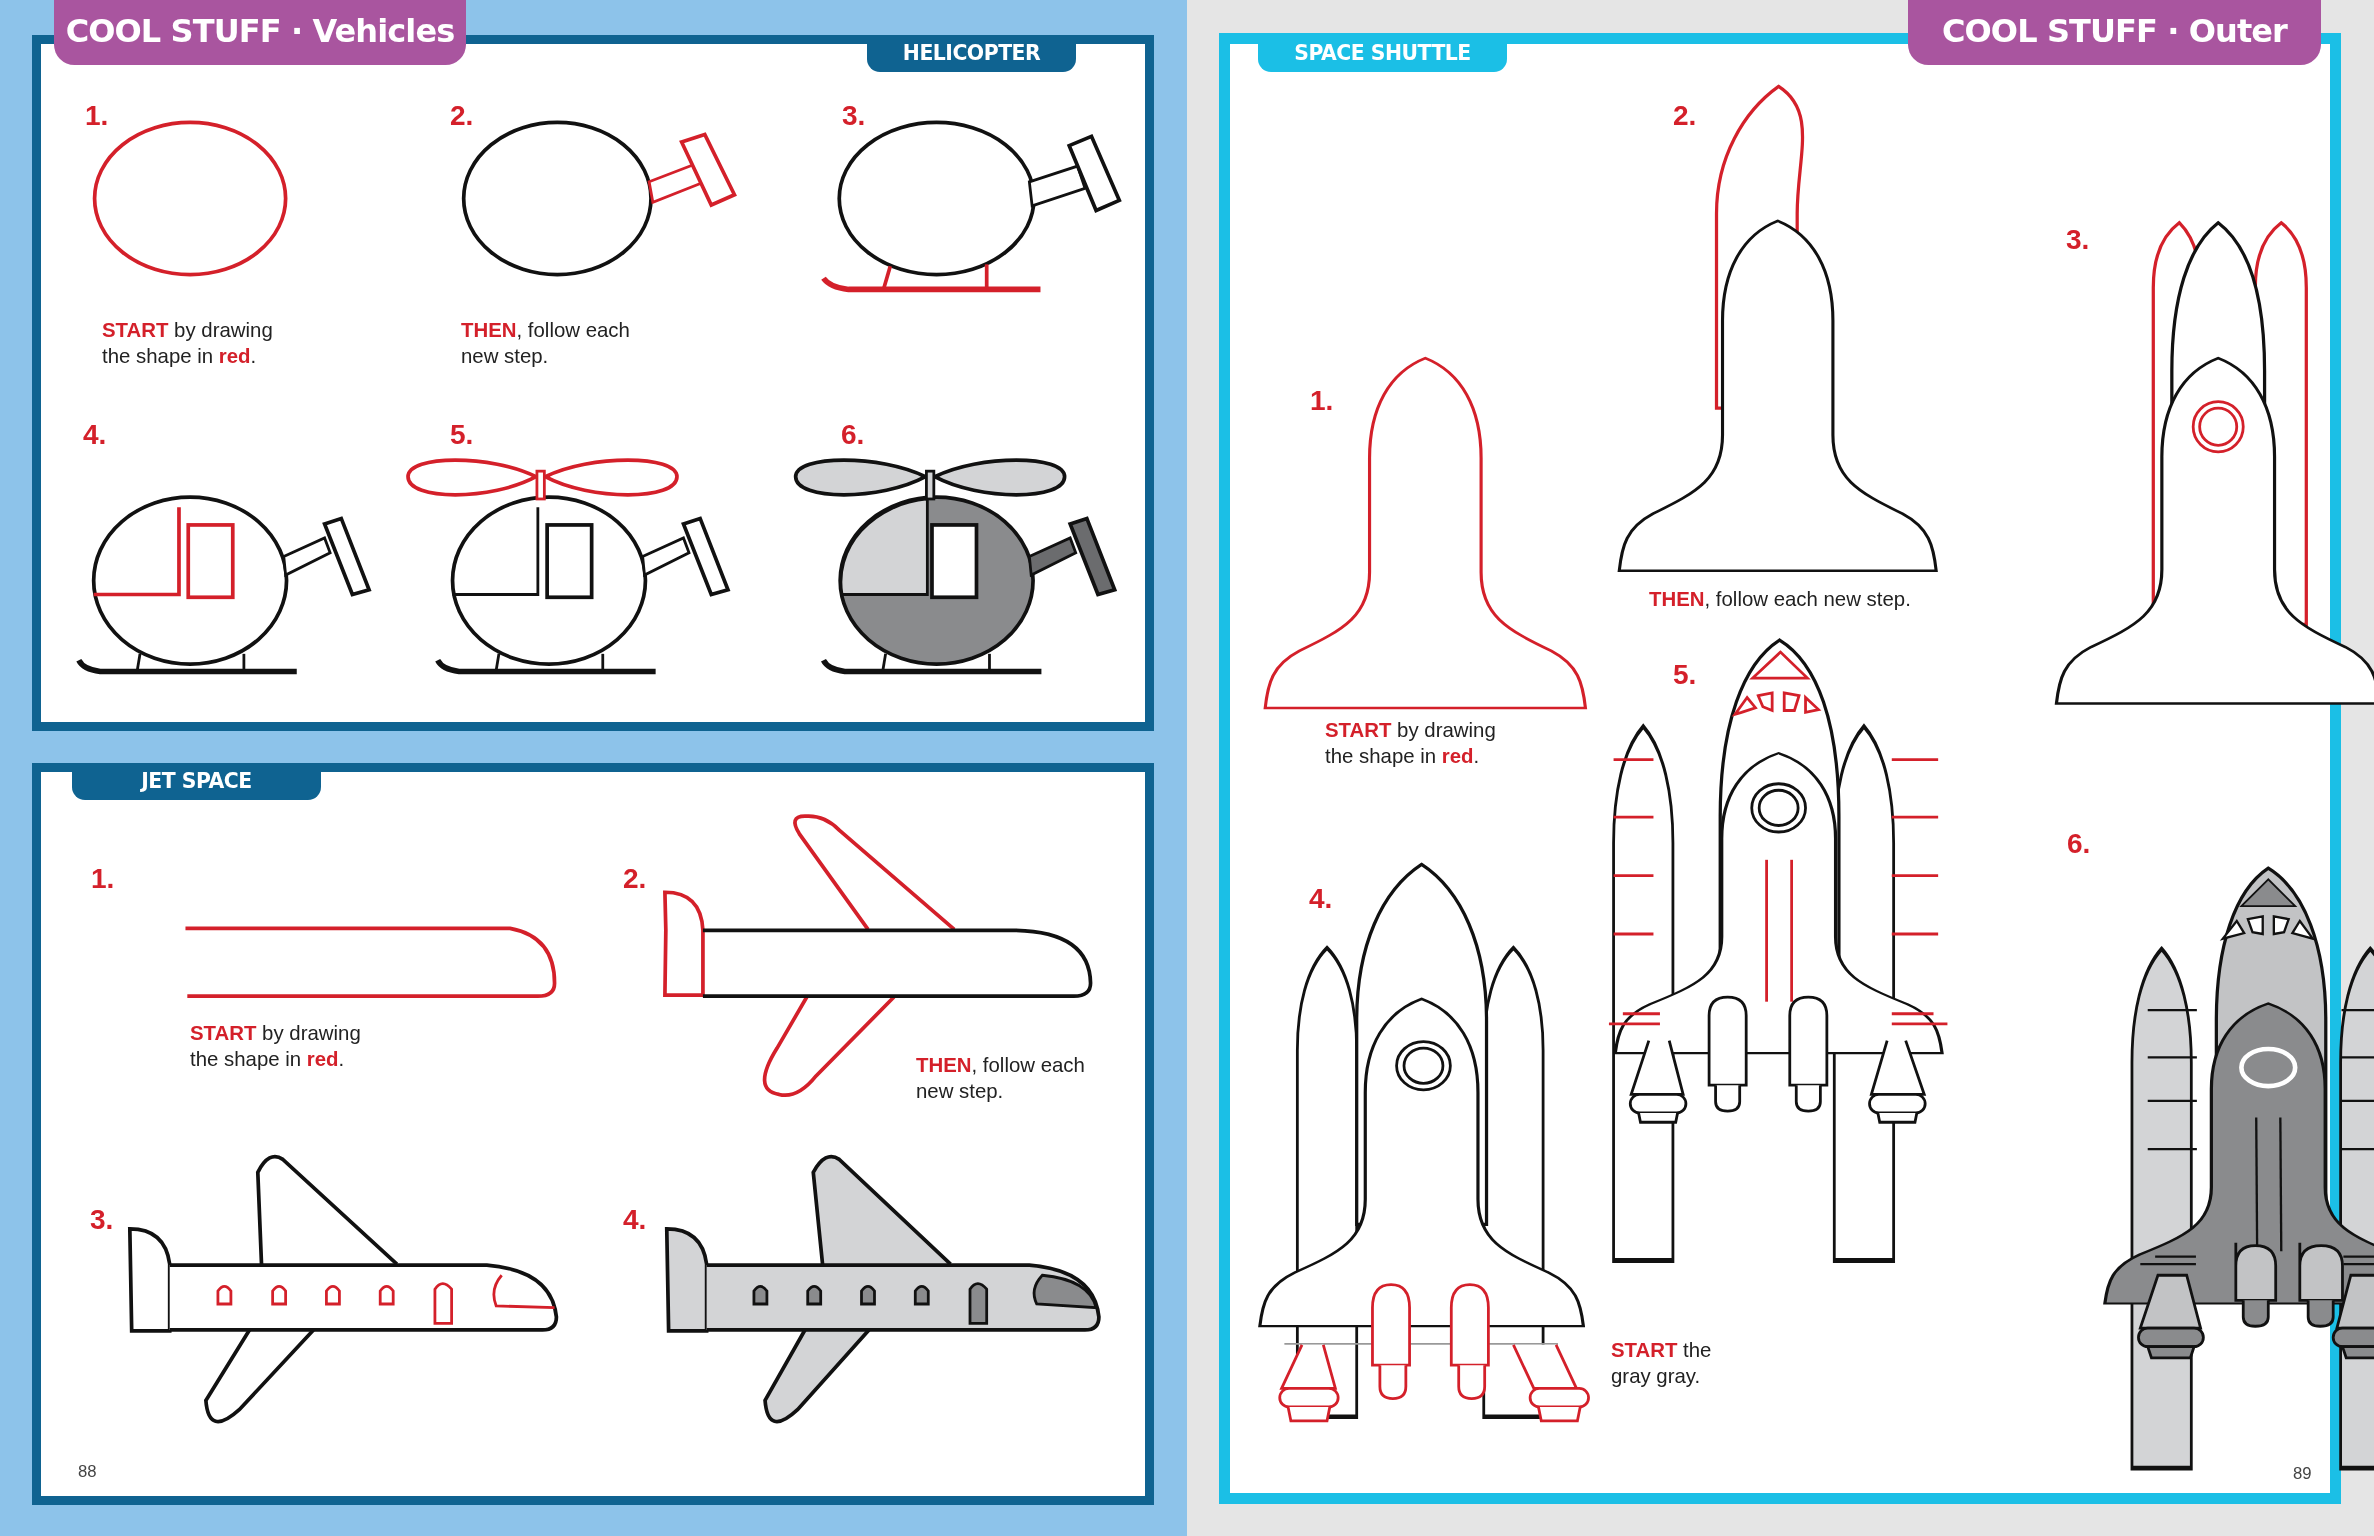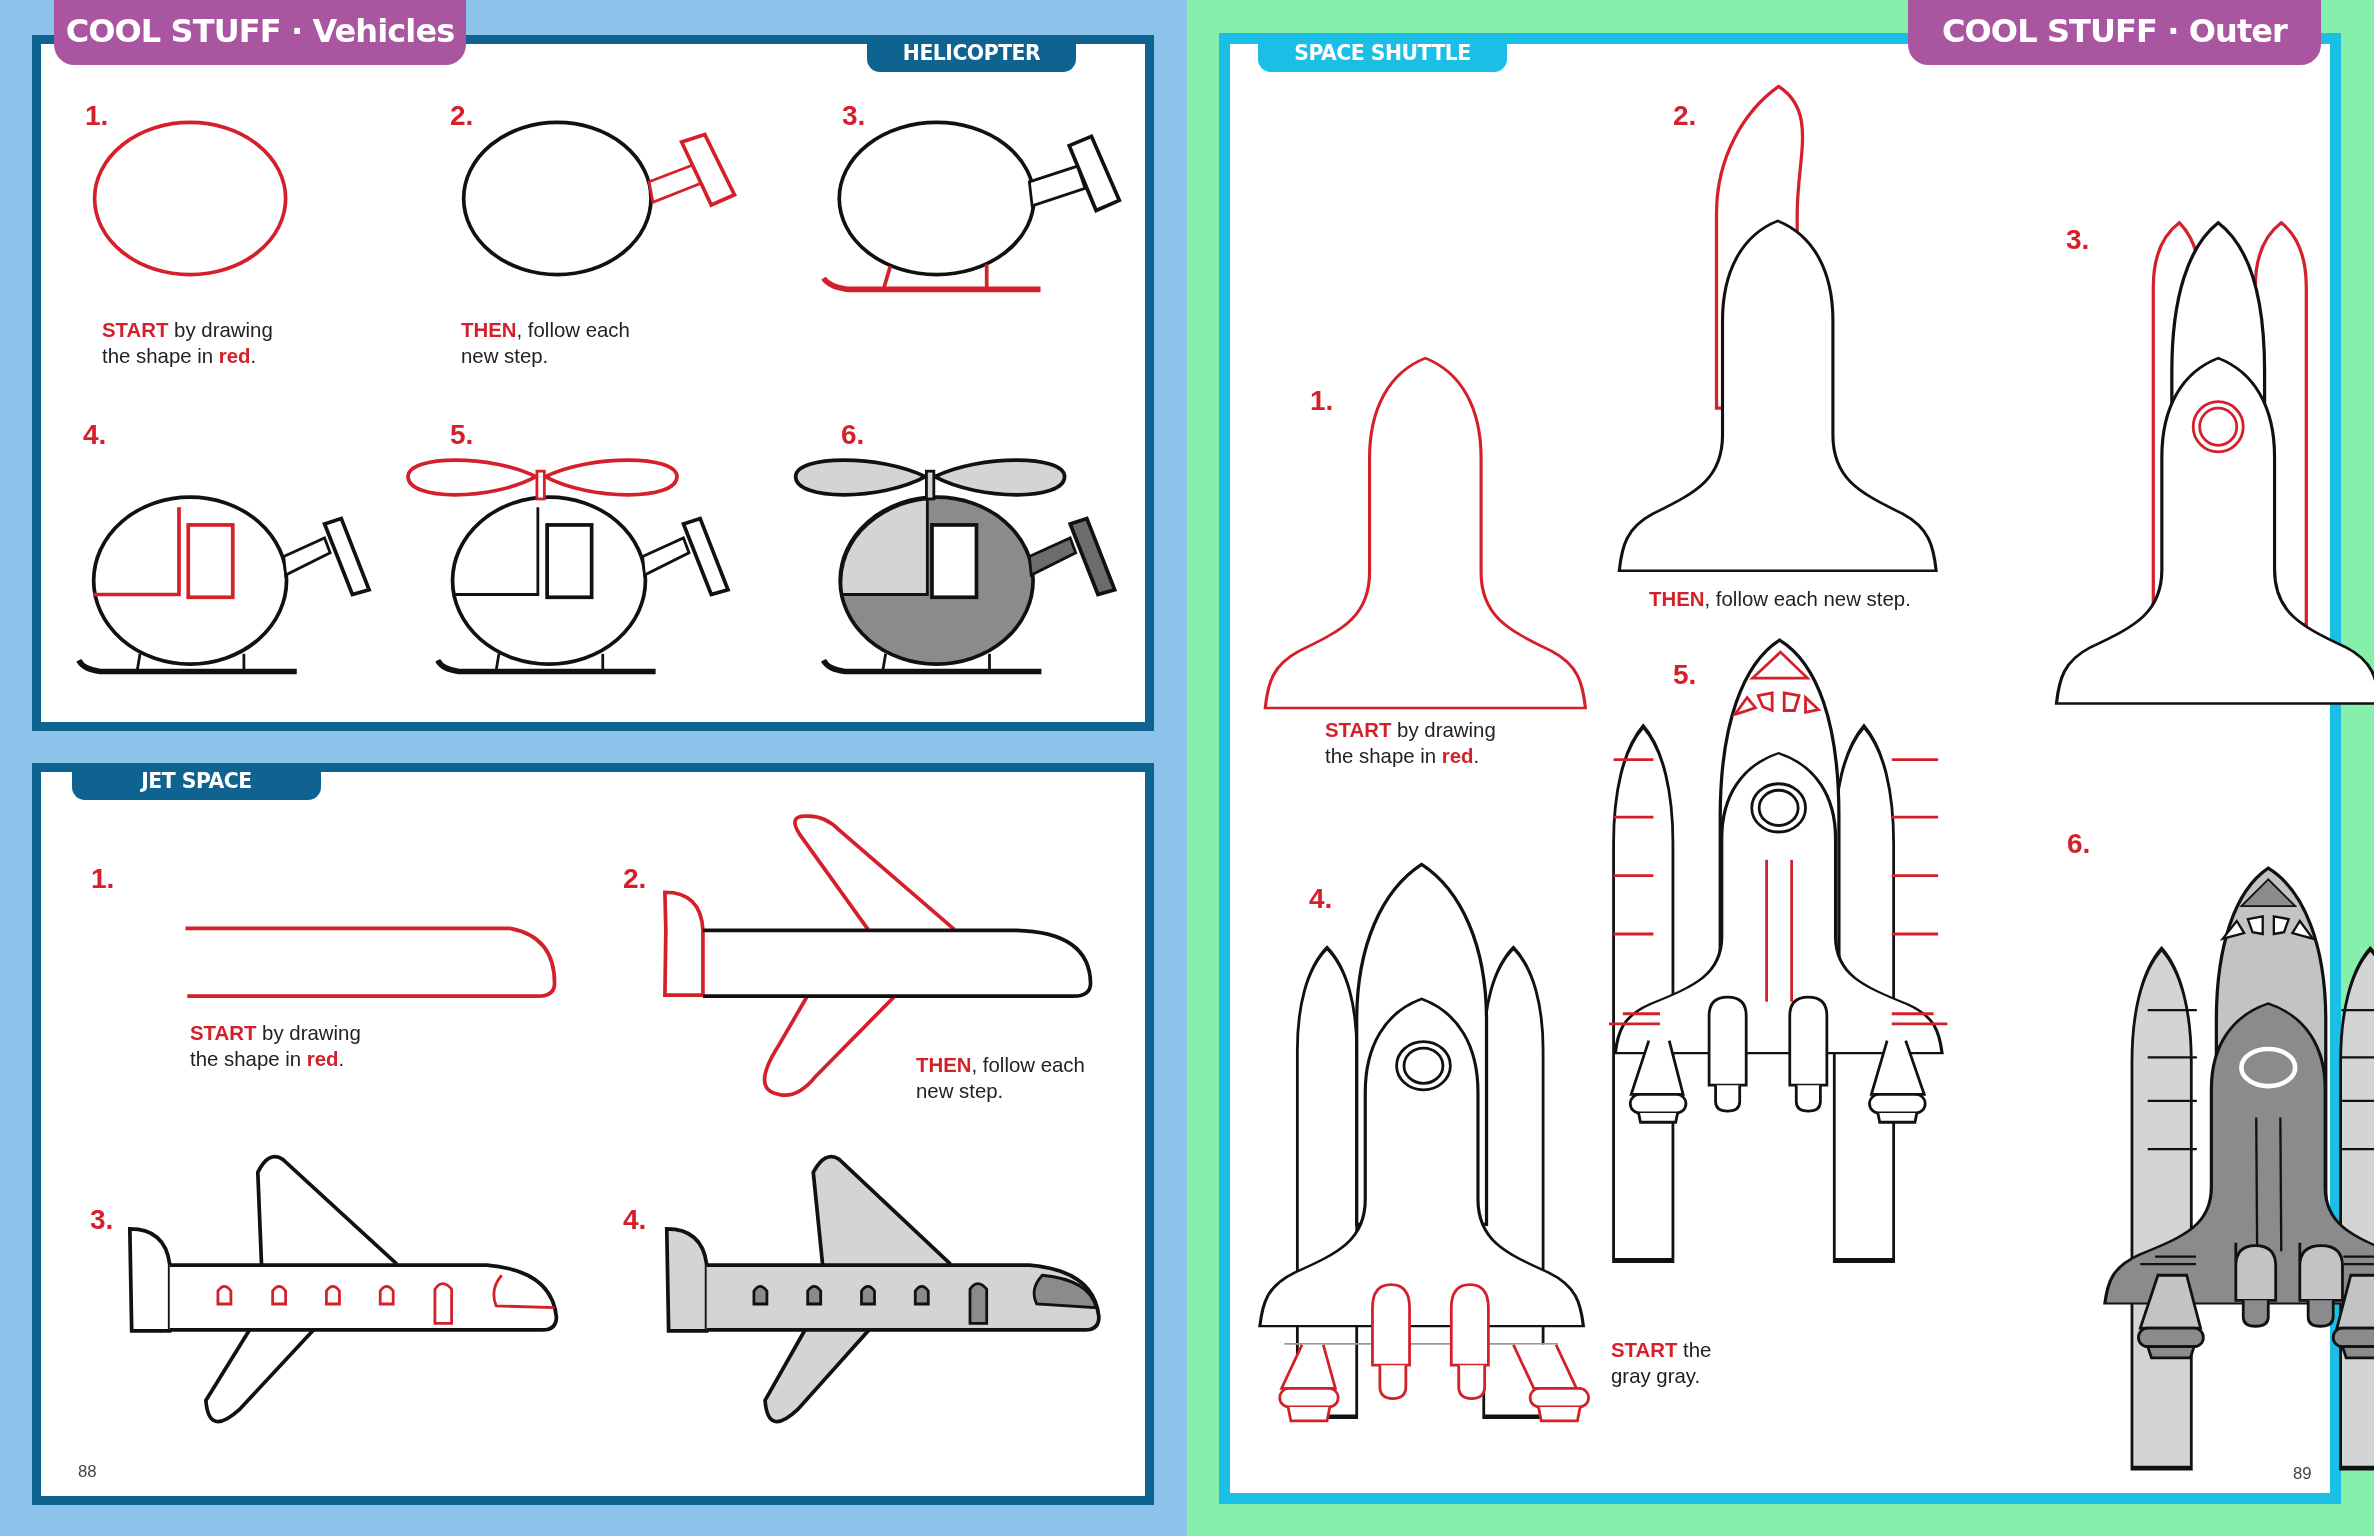--- a/index.html
+++ b/index.html
@@ -1,19 +1,19 @@
 <!DOCTYPE html>
 <html style="font-size:15px"><head>
 <meta charset="utf-8">
 <style>
   * { box-sizing: border-box; margin: 0; padding: 0; }
   html, body { width: 2375px; height: 1536px; overflow: hidden; }
   body { position: relative; font-family: "Liberation Sans", "DejaVu Sans", sans-serif; background: #8dc3ea; }
   .page-left { position: absolute; left: 0; top: 0; width: 1187px; height: 1536px; background: #8dc3ea; }
-  .page-right { position: absolute; left: 1187px; top: 0; width: 1187px; height: 1536px; background: #86efac; }
+  .page-right { position: absolute; left: 1187px; top: 0; width: 1187px; height: 1536px; background: #e5e5e5; }
   .panel { position: absolute; background: #ffffff; }
   .panel.dark { border: 9.3px solid #0f6391; }
   .panel.cyan { border: 11px solid #1bbfe6; }
   .title-tab {
     position: absolute; top: 0; height: 65px; background: #a9559f; color: #fff;
     border-radius: 0 0 20.4px 20.4px; font-family: "DejaVu Sans", sans-serif; font-weight: bold;
     font-size: 32px; line-height: 63px; text-align: center; letter-spacing: -0.9px; z-index: 5;
   }
   .section-tab {
     position: absolute; height: 37px; color: #fff; font-family: "DejaVu Sans", sans-serif;

